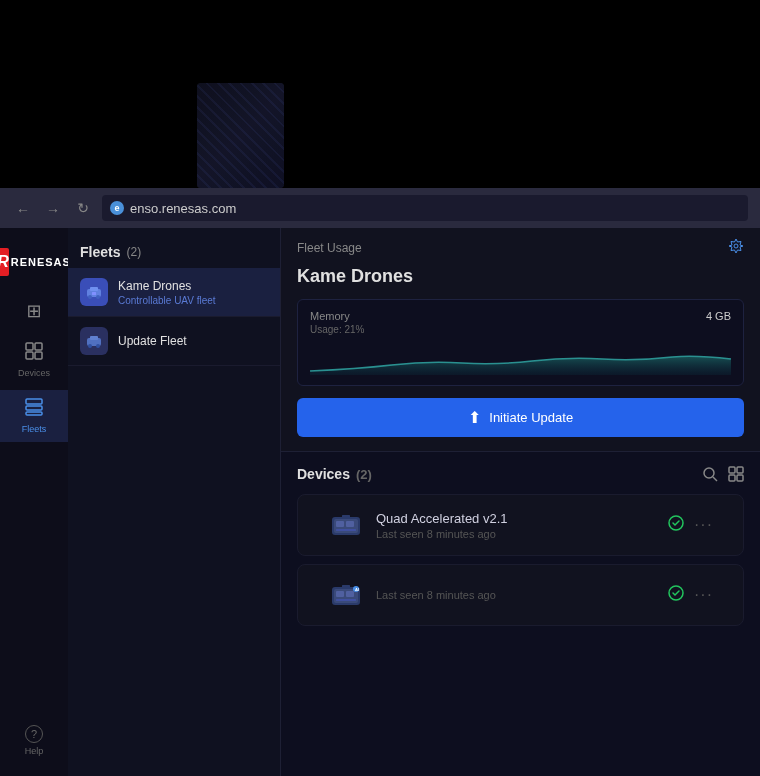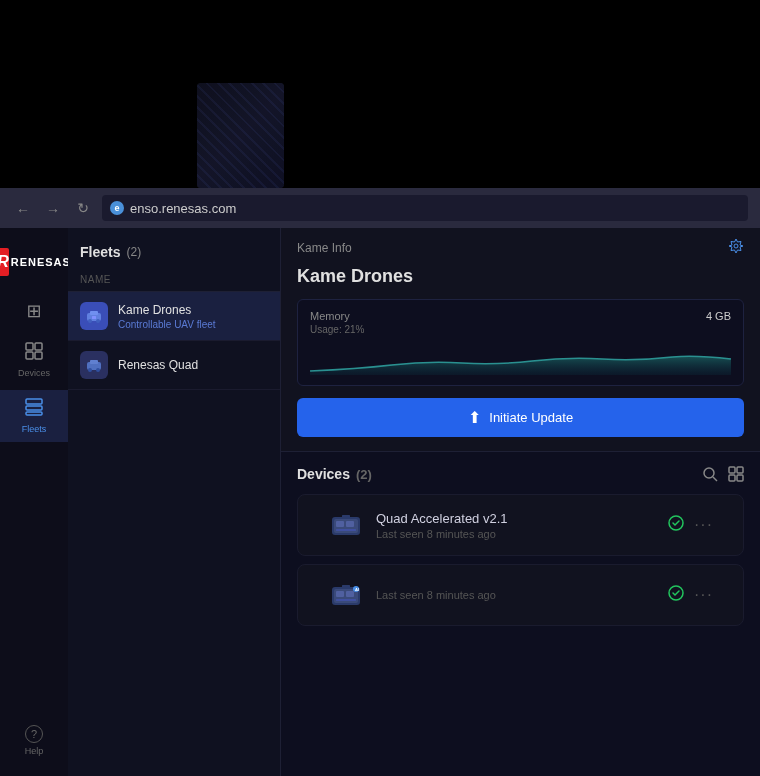--- a/index.html
+++ b/index.html
@@ -510,21 +510,20 @@
           <span class="label">Help</span>
         </div>
       </div>
     </div>
 
     <div class="fleet-panel">
       <div class="fleet-panel-header">
         <span class="fleet-count">Fleets</span>
         <span class="count-badge">(2)</span>
       </div>
-      <div class="fleet-table-header">NAME</div>
       <div class="fleet-list">
         <div class="fleet-item active">
           <div class="fleet-icon">
             <svg width="18" height="18" viewBox="0 0 18 18" fill="none">
               <rect x="2" y="6" width="14" height="8" rx="2" fill="#6080e0"></rect>
               <rect x="5" y="4" width="8" height="4" rx="1" fill="#7090f0"></rect>
               <circle cx="5" cy="14" r="2" fill="#4060c0"></circle>
               <circle cx="13" cy="14" r="2" fill="#4060c0"></circle>
               <rect x="7" y="9" width="4" height="3" rx="0.5" fill="#8090ff"></rect>
             </svg>
@@ -537,31 +536,31 @@
         <div class="fleet-item">
           <div class="fleet-icon" style="background:#2a3060;">
             <svg width="18" height="18" viewBox="0 0 18 18" fill="none">
               <rect x="2" y="6" width="14" height="8" rx="2" fill="#5070c0"></rect>
               <rect x="5" y="4" width="8" height="4" rx="1" fill="#6080d0"></rect>
               <circle cx="5" cy="14" r="2" fill="#3050a0"></circle>
               <circle cx="13" cy="14" r="2" fill="#3050a0"></circle>
             </svg>
           </div>
           <div class="fleet-item-info">
-            <div class="fleet-name">Renesas Quad</div>
+            <div class="fleet-name">Update Fleet</div>
           </div>
         </div>
       </div>
     </div>
 
     <div class="main-content">
 
       <div class="fleet-info-panel">
         <div class="fleet-info-header">
-          <span class="fleet-info-title">Kame Info</span>
+          <span class="fleet-info-title">Fleet Usage</span>
           <span class="fleet-info-icon">
             <svg width="16" height="16" viewBox="0 0 16 16" fill="none">
               <polygon points="8,1 9.5,4 13,3.5 12,7 15,8 12,9 13,12.5 9.5,12 8,15 6.5,12 3,12.5 4,9 1,8 4,7 3,3.5 6.5,4" stroke="#4a8fe8" stroke-width="1" fill="none"></polygon>
               <circle cx="8" cy="8" r="2" stroke="#4a8fe8" stroke-width="1" fill="none"></circle>
             </svg>
           </span>
         </div>
         <div class="fleet-name-large">Kame Drones</div>
 
         <div class="metrics-row">

